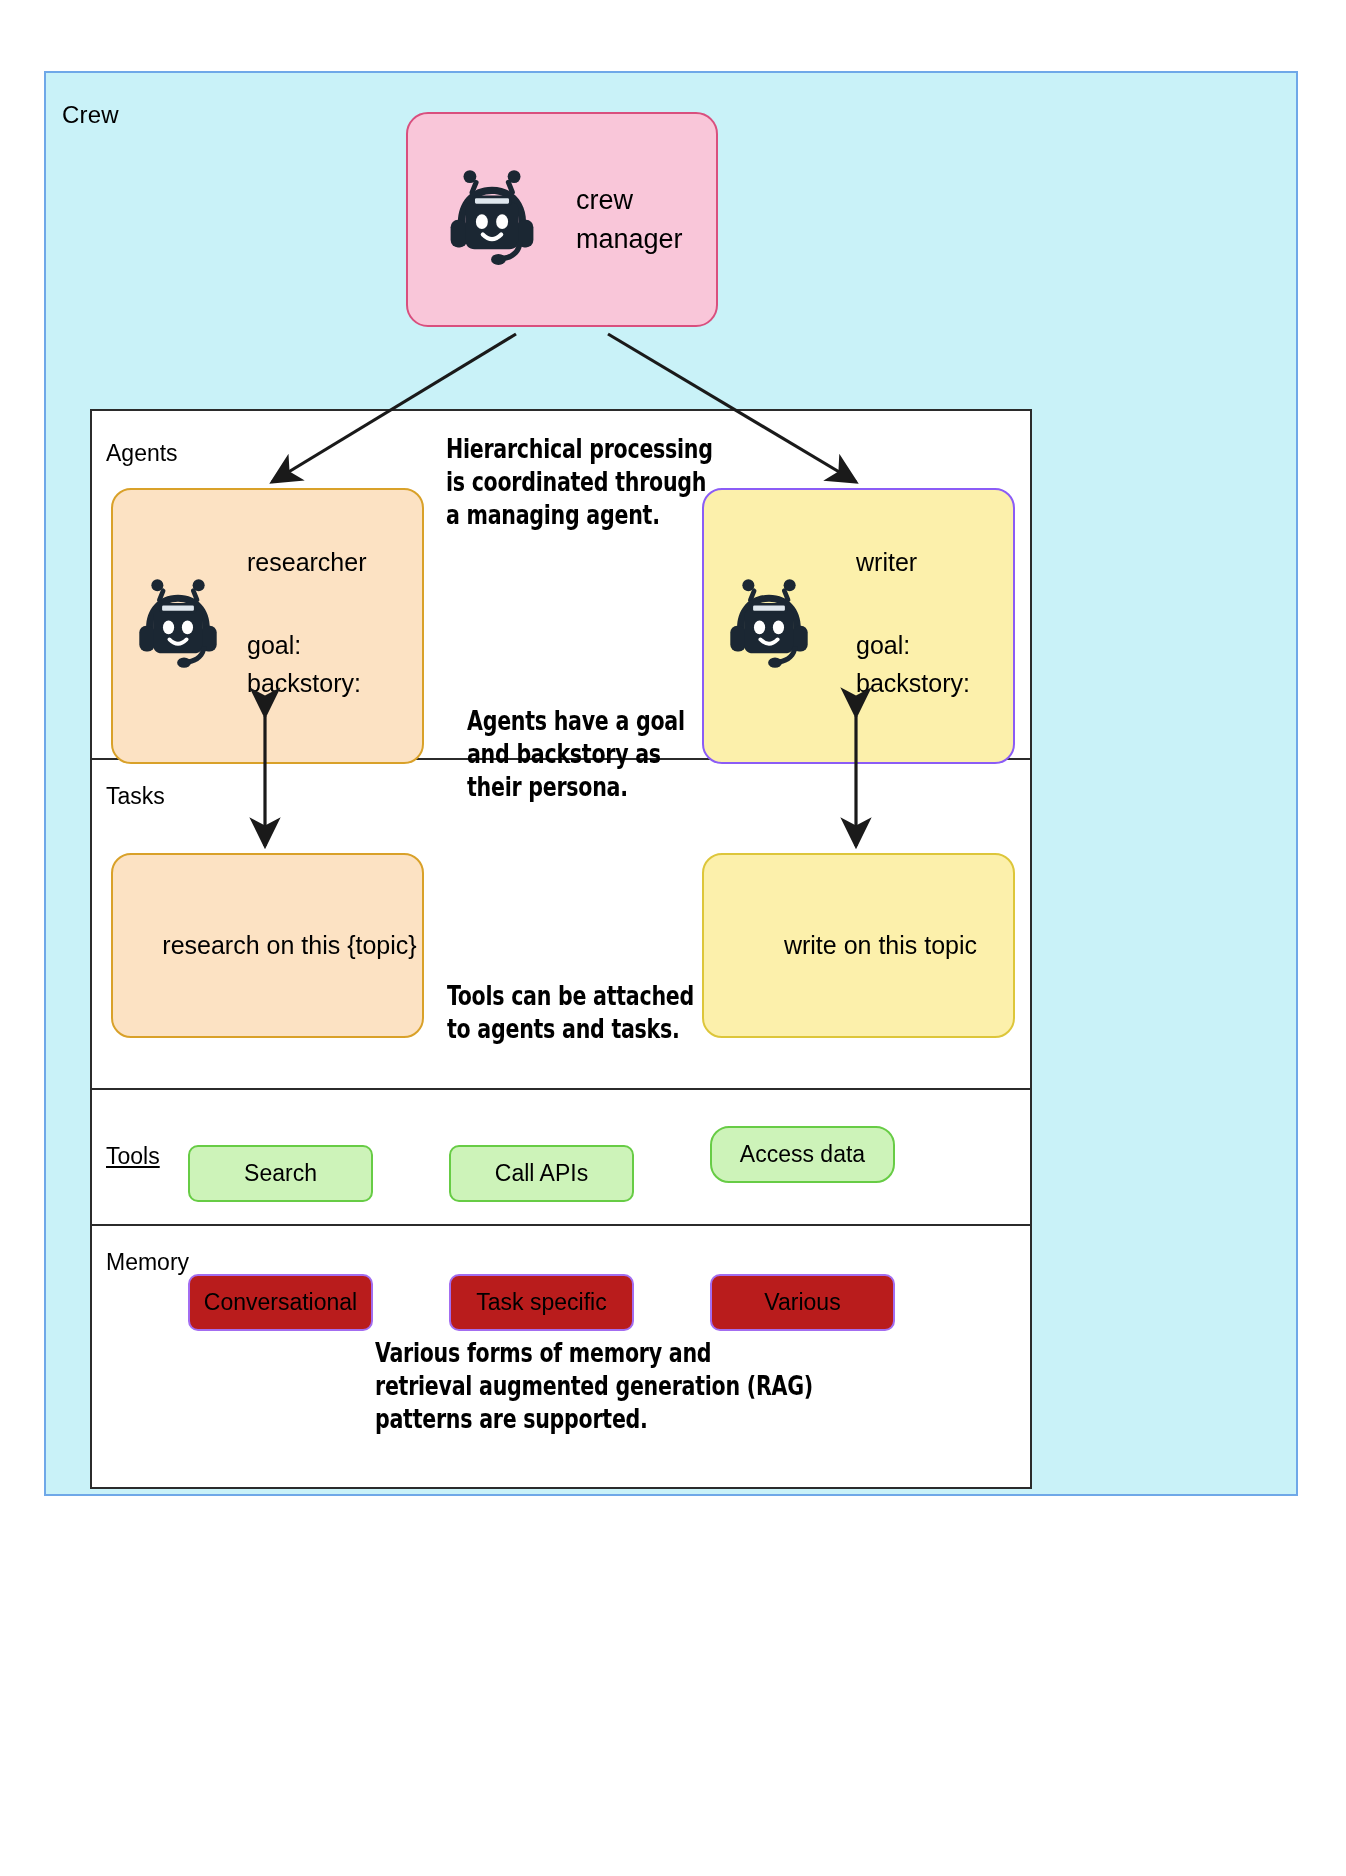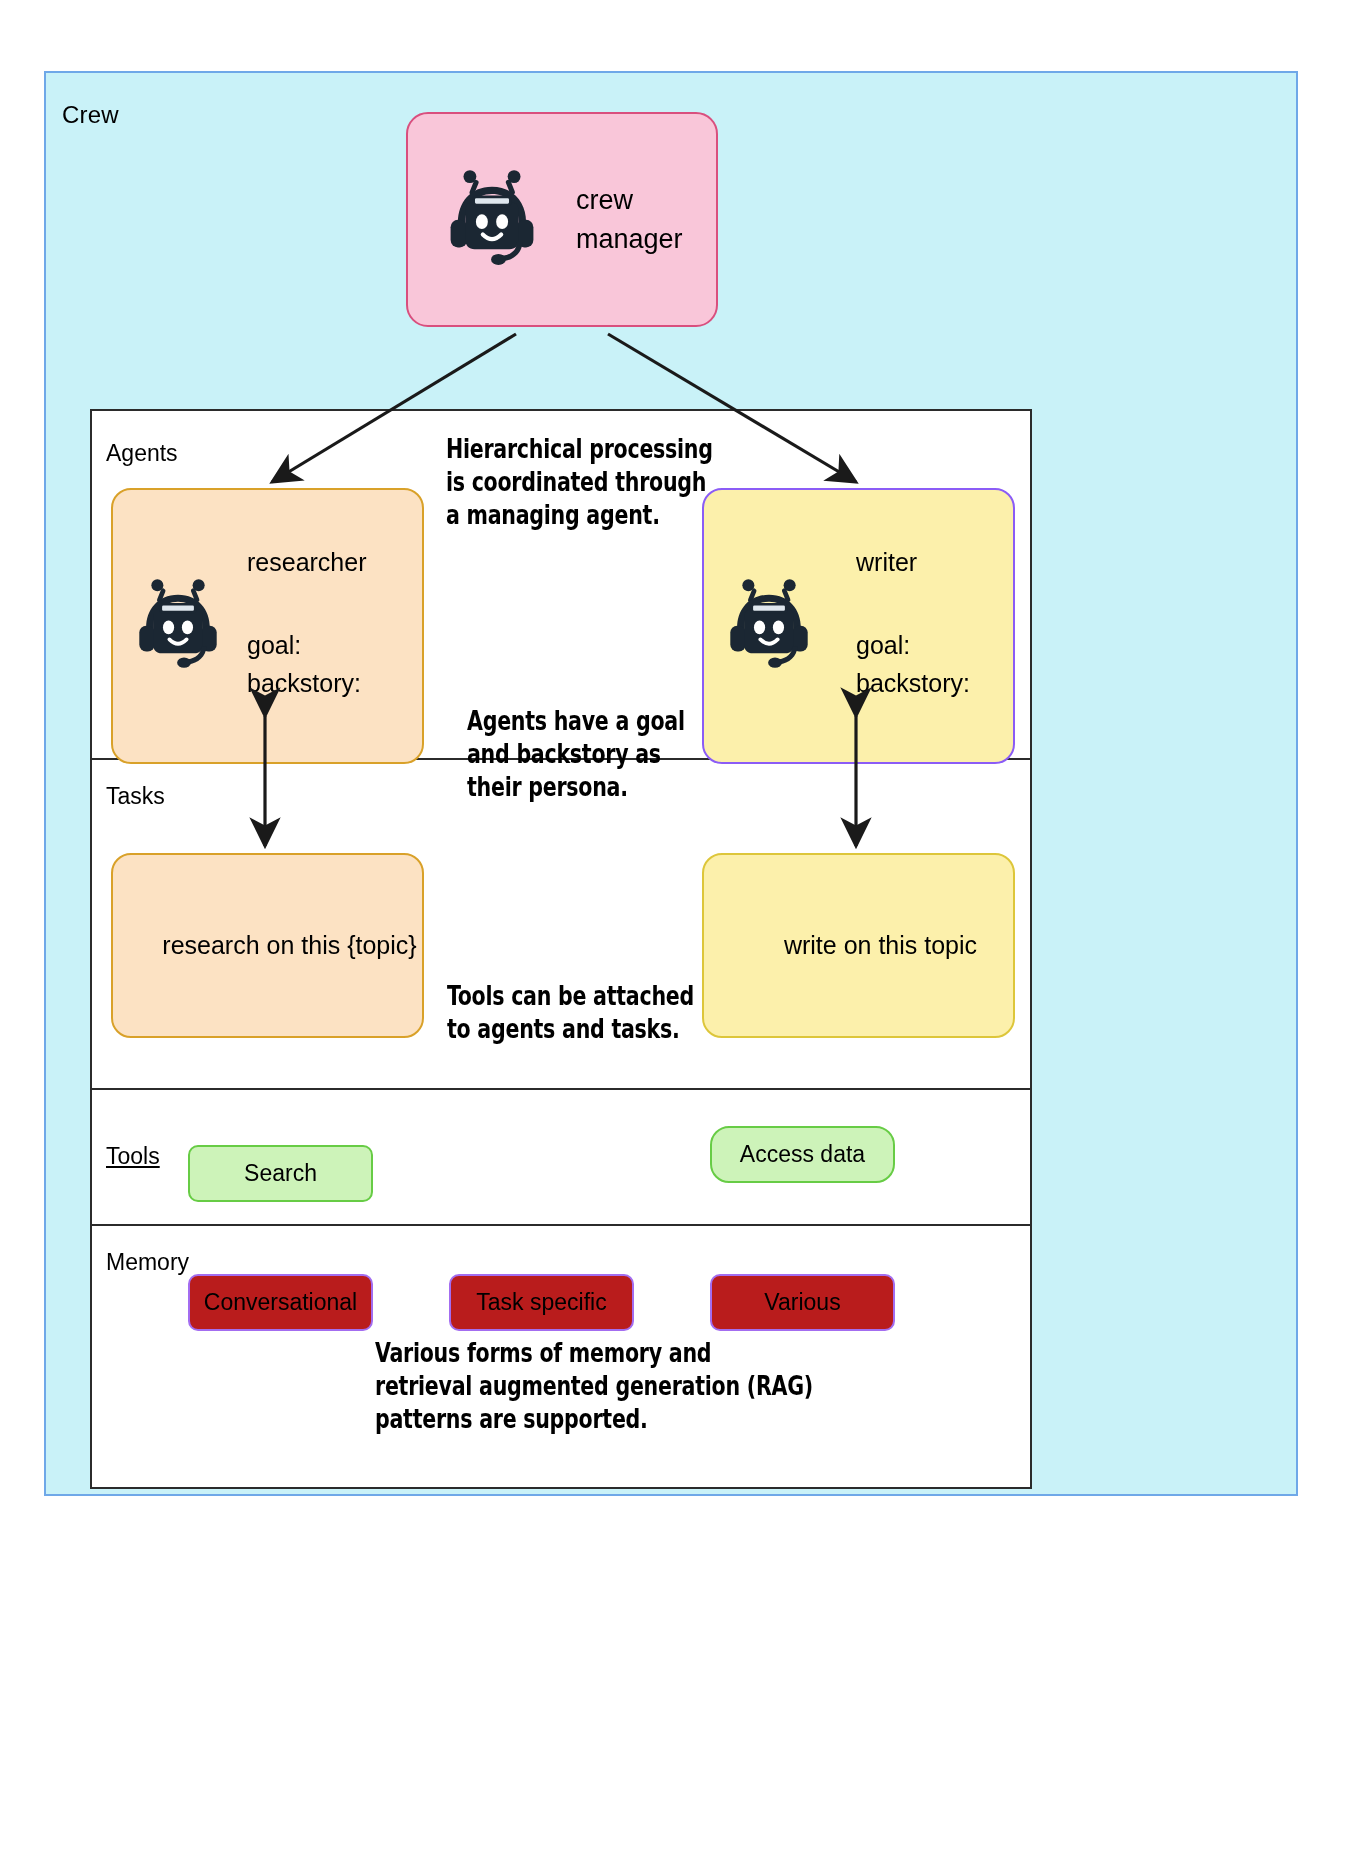--- a/index.html
+++ b/index.html
@@ -206,20 +206,21 @@
       <span class="agent-name">writer</span>
       <span class="agent-attr">goal:</span>
       <span class="agent-attr">backstory:</span>
     </div>
   </div>
 
   <div class="task-box" id="task-research">research on this {topic}</div>
   <div class="task-box" id="task-write">write on this topic</div>
 
   <div class="chip tool" id="tool-0">Search</div>
+  <div class="chip tool" id="tool-1">Call APIs</div>
   <div class="chip tool" id="tool-2">Access data</div>
 
   <div class="chip mem" id="mem-0">Conversational</div>
   <div class="chip mem" id="mem-1">Task specific</div>
   <div class="chip mem" id="mem-2">Various</div>
 
 </div>
 
 <div class="annotation" id="ann-hierarchical">Hierarchical processing
 is coordinated through

